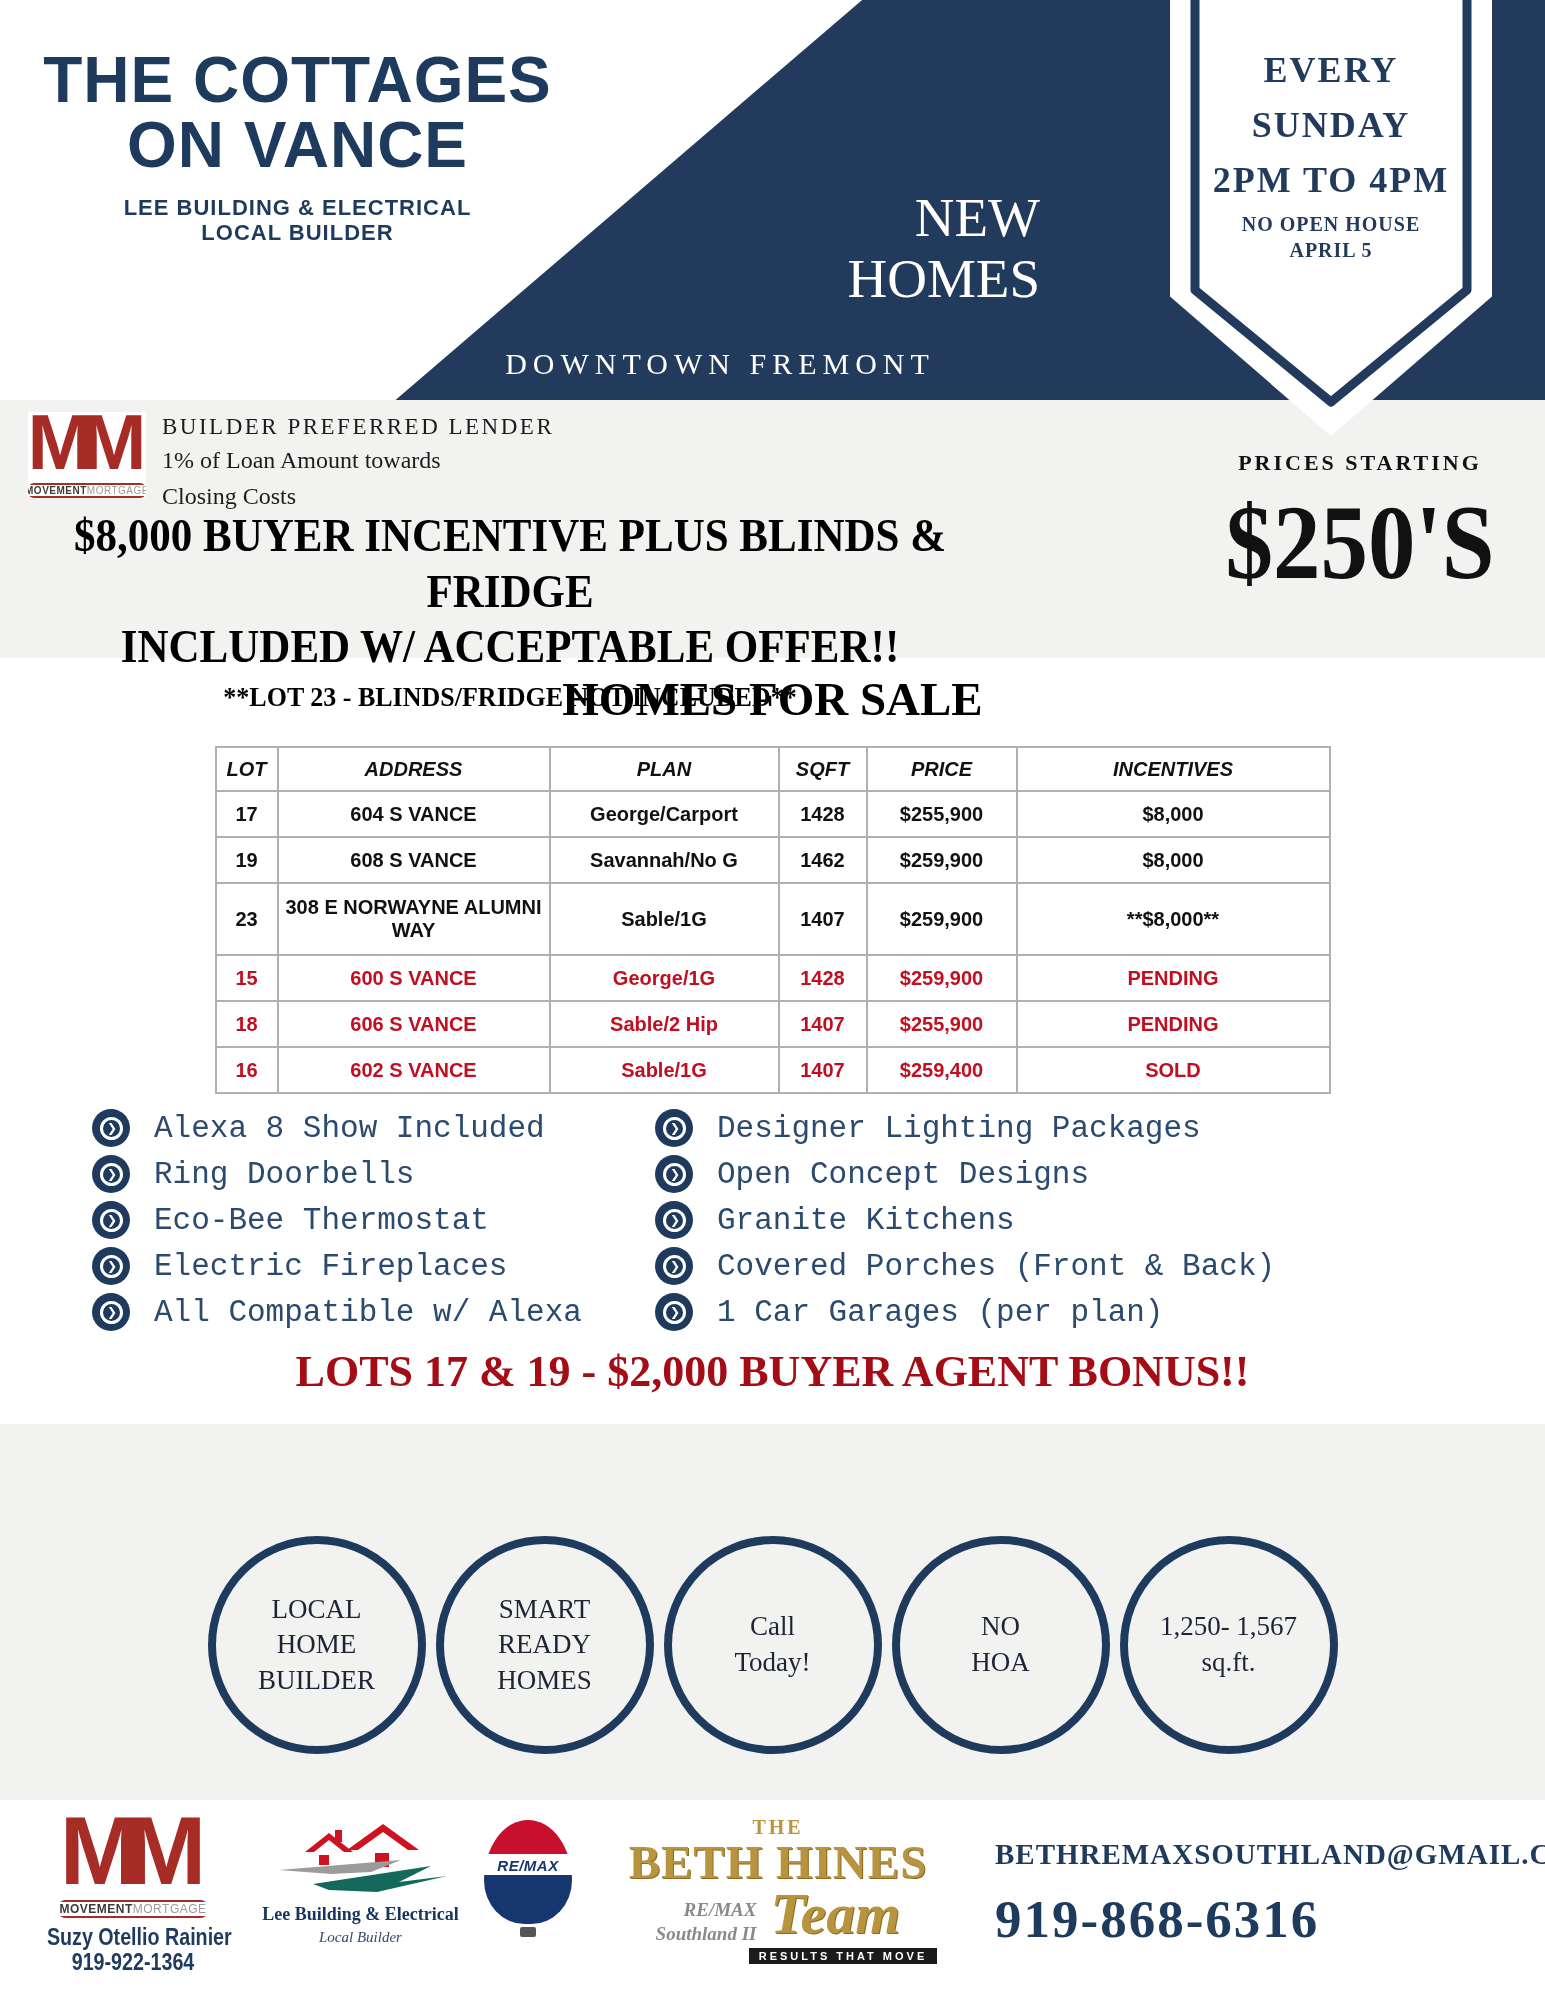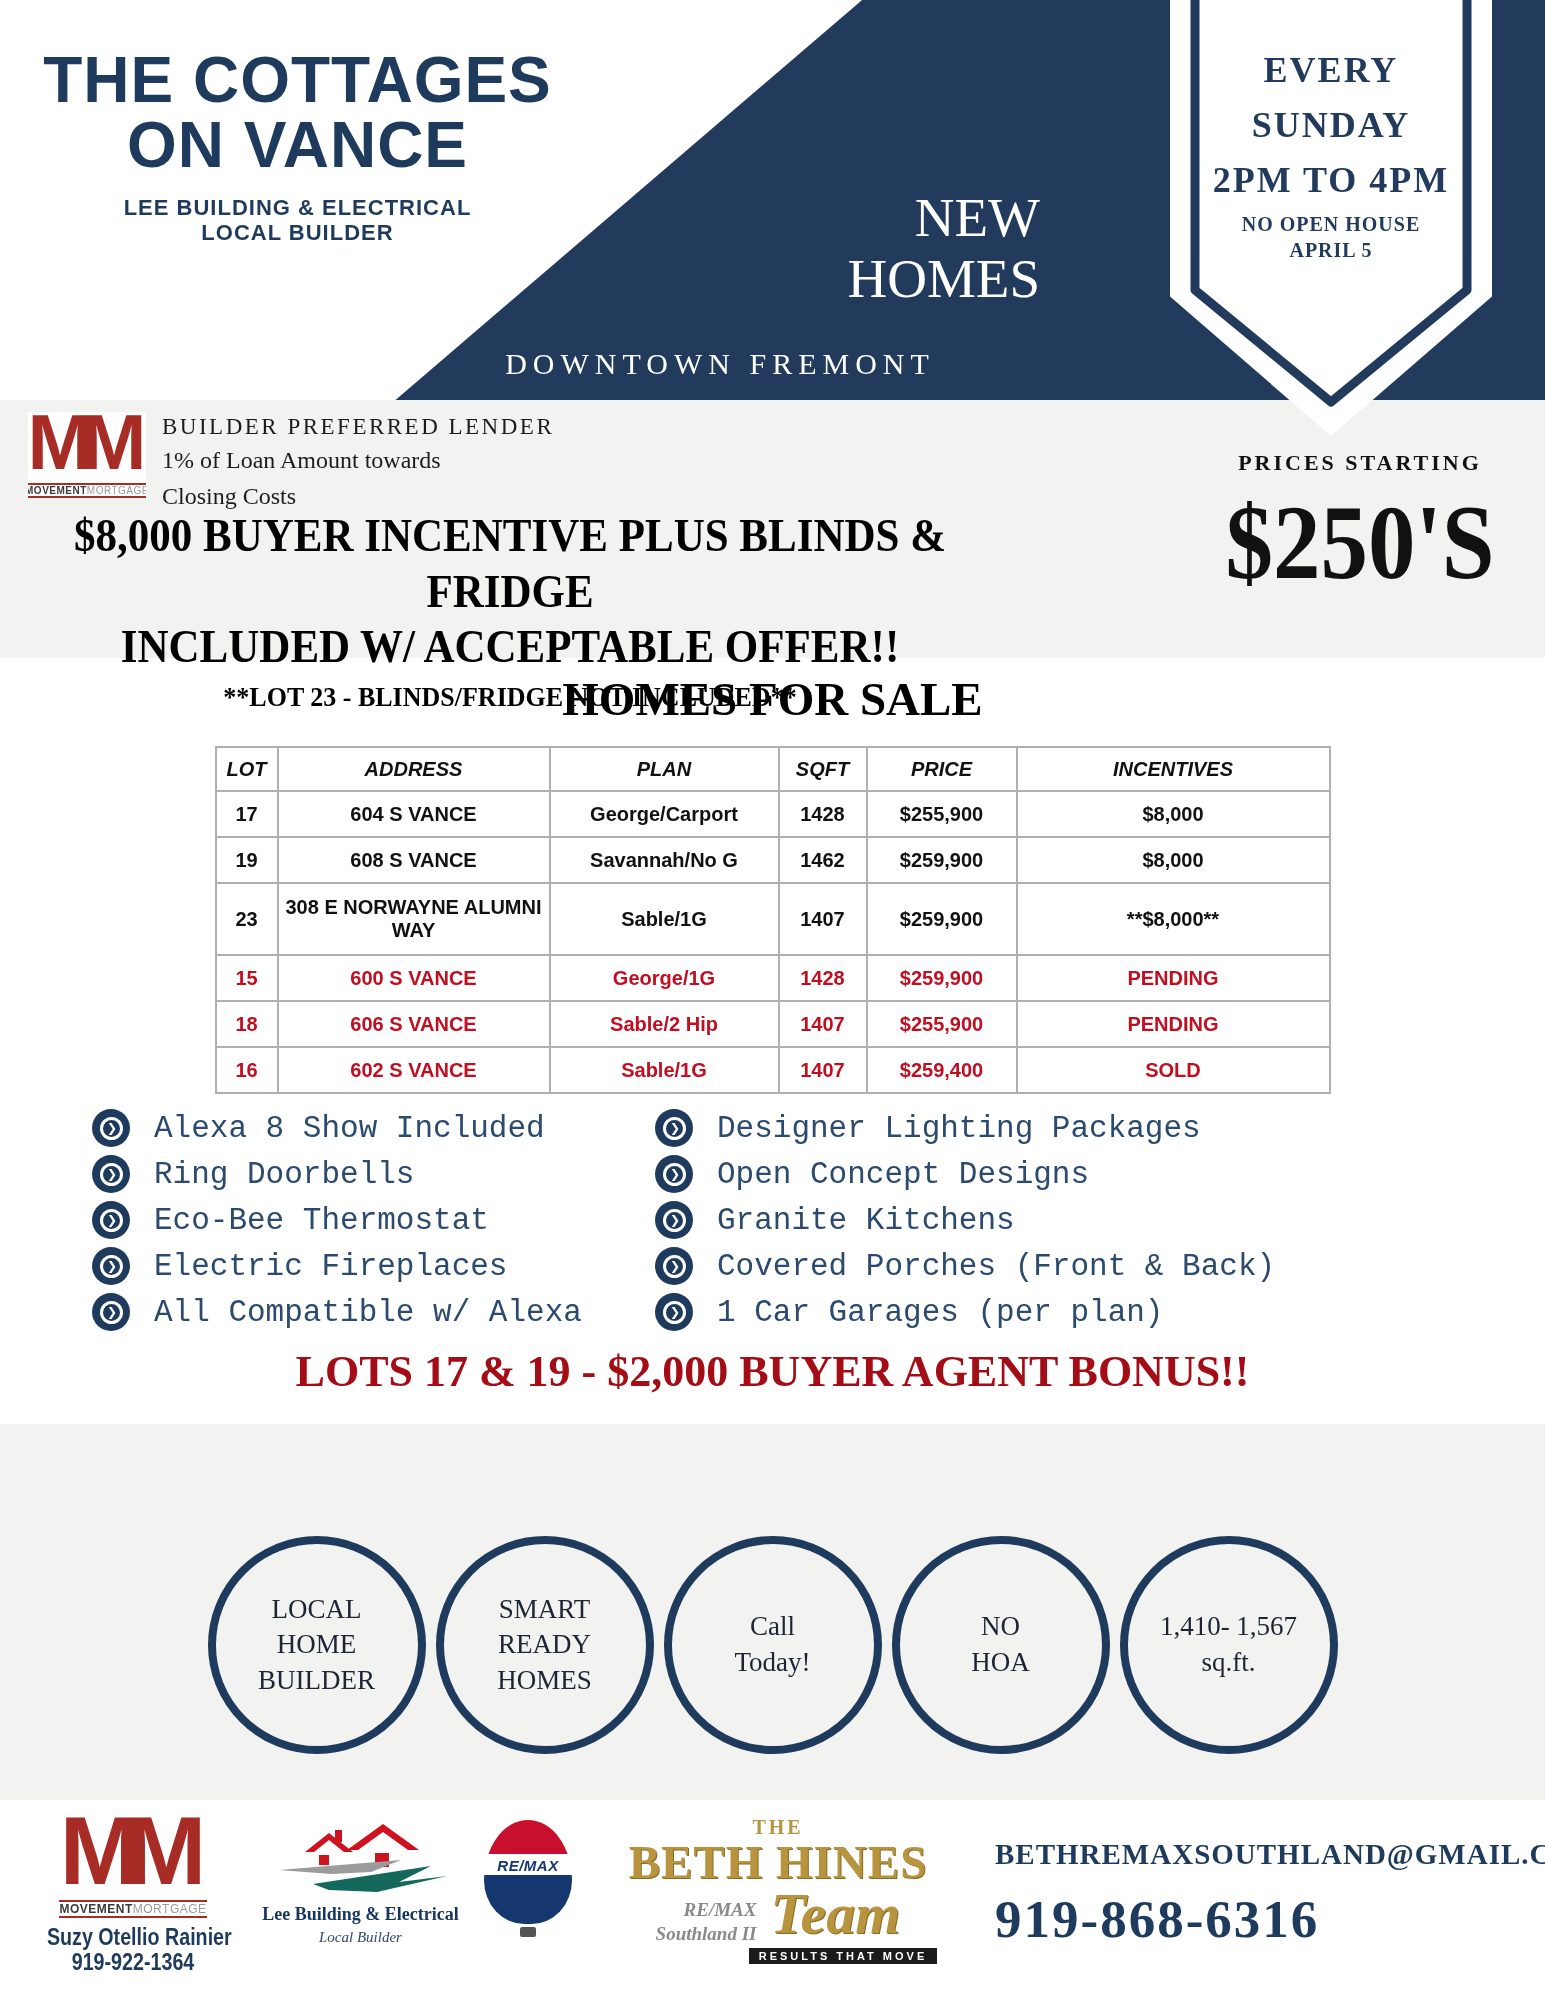--- a/index.html
+++ b/index.html
@@ -41,21 +41,21 @@
   .inc-big { font-size:43px; font-weight:700; line-height:1.2; }
   .inc-small { font-size:26px; font-weight:700; margin-top:5px; }
   .price-block { position:absolute; right:15px; top:50px; width:340px; text-align:center; color:#111;
     font-family:"Liberation Serif",serif; }
   .price-label { font-size:22px; font-weight:700; letter-spacing:3px; }
   .price-value { font-size:95px; font-weight:700; line-height:1; margin-top:14px; transform:scaleY(1.12); transform-origin:top; }
 
   
   .mm-logo { position:relative; background:#fff; display:flex; align-items:flex-start; justify-content:center; overflow:hidden; }
   .mm-letters { font-weight:900; color:#a72c26; letter-spacing:-0.14em; line-height:0.78; padding-right:0.14em; }
-  .mm-strip { position:absolute; bottom:0; left:0; right:0; background:#a72c26; display:flex; align-items:center; justify-content:center; }
+  .mm-strip { position:absolute; bottom:0; left:0; right:0; background:#a72c26; display:flex; align-items:center; justify-content:center;border-radius:6px; }
   .mm-strip-inner { background:#fff; padding:0 4px; font-weight:700; color:#3a3a3a; letter-spacing:0.5px; white-space:nowrap; }
   .mm-strip-inner .lt { color:#9a9a9a; font-weight:400; }
   .mm-sm { width:118px; height:86px; }
   .mm-sm .mm-letters { font-size:78px; }
   .mm-sm .mm-strip { height:15px; } .mm-sm .mm-strip-inner { font-size:10px; }
   .mm-lg { width:148px; height:104px; }
   .mm-lg .mm-letters { font-size:96px; }
   .mm-lg .mm-strip { height:18px; } .mm-lg .mm-strip-inner { font-size:12px; }
 
   
@@ -367,21 +367,21 @@
     </div>
     <div class="circle-badge">
       <div>Call</div>
       <div>Today!</div>
     </div>
     <div class="circle-badge">
       <div>NO</div>
       <div>HOA</div>
     </div>
     <div class="circle-badge">
-      <div>1,410- 1,567</div>
+      <div>1,250- 1,567</div>
       <div>sq.ft.</div>
     </div>
   </div>
 
   <div class="footer">
     <div class="mm-block">
       <div class="mm-logo mm-lg">
         <div class="mm-letters">MM</div>
         <div class="mm-strip">
           <div class="mm-strip-inner"><span>MOVEMENT</span><span class="lt">MORTGAGE</span></div>

